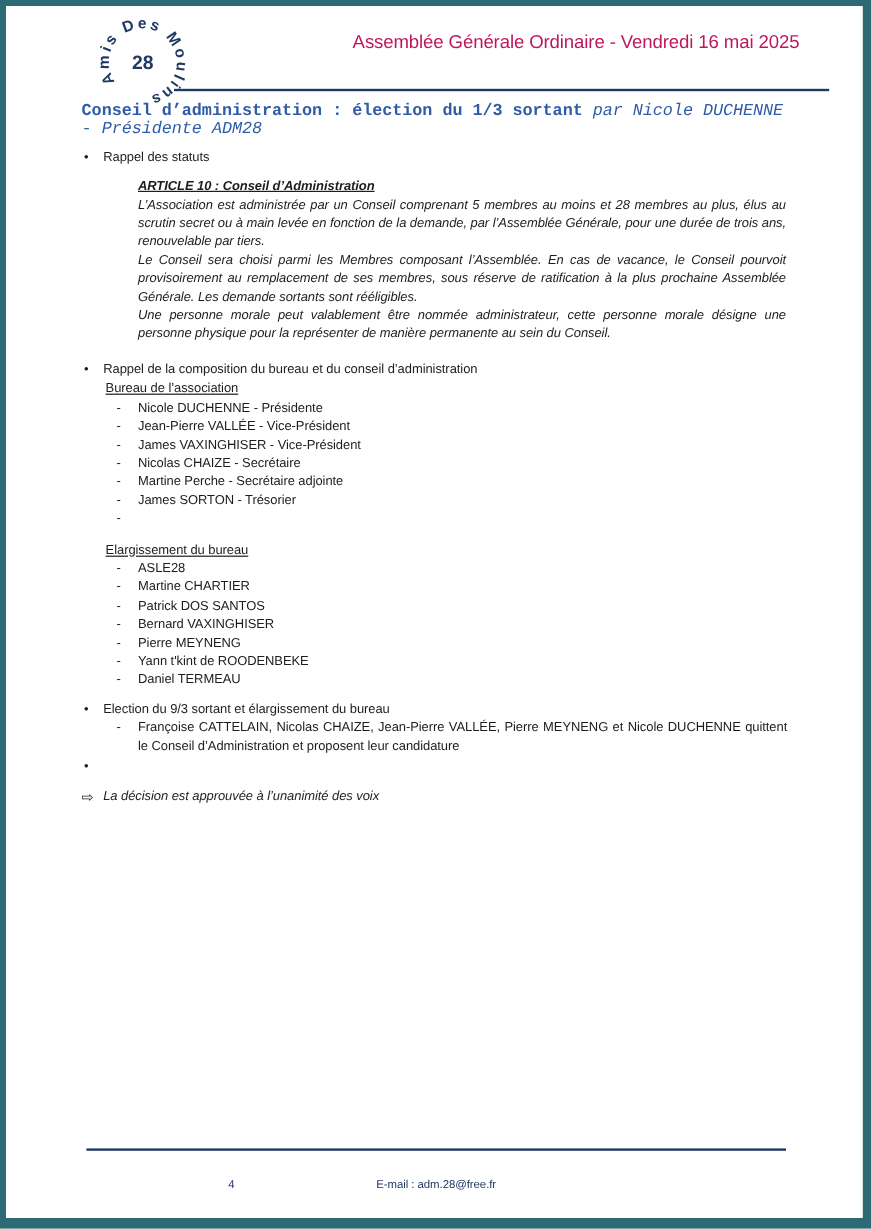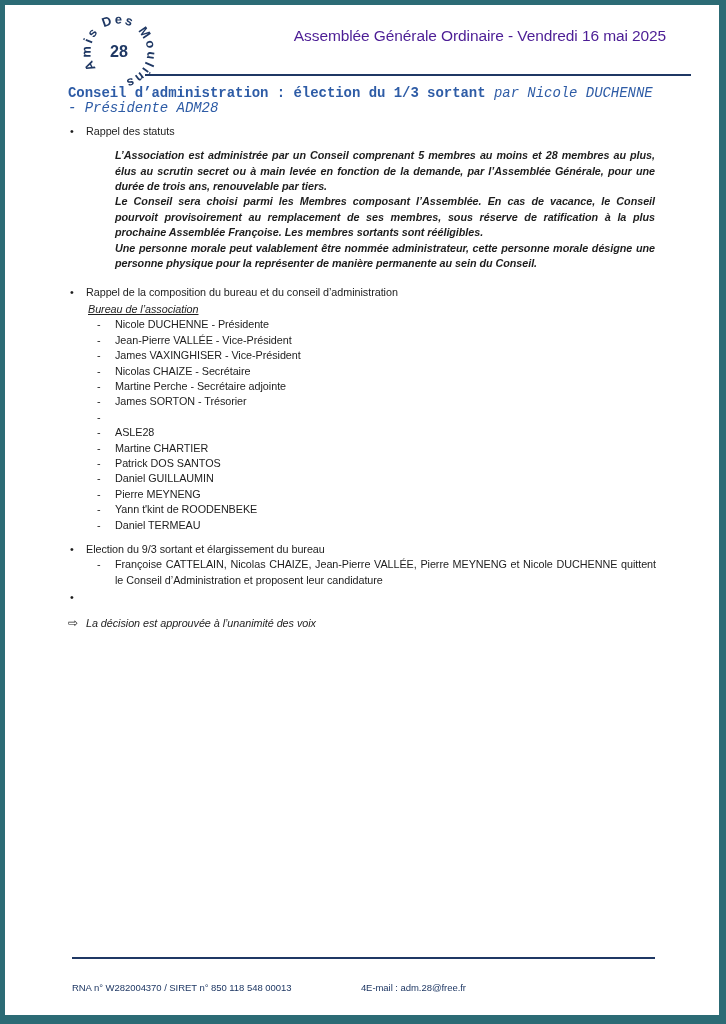--- a/index.html
+++ b/index.html
@@ -13,21 +13,21 @@
     border-color:#2C6B75;
     border-width:5px 7px 9px 5px;
     font-family:"Liberation Sans", sans-serif;
     color:#1d1d1d;
     overflow:hidden;
   }
   
   .logo{position:absolute;left:62px;top:4px;}
   .doc-title{
     position:absolute;left:250px;top:22px;width:450px;
-    text-align:center;font-size:15.5px;color:#4c1d95;
+    text-align:center;font-size:15.5px;color:#be185d;
     letter-spacing:-0.1px;white-space:nowrap;
   }
   .header-rule{
     position:absolute;left:140px;top:69px;width:546px;height:2px;
     background:#1F3864;border:none;margin:0;
   }
   
   .content{
     position:absolute;left:63px;top:81px;width:588px;
     font-size:10.8px;line-height:15.4px;letter-spacing:-0.05px;
@@ -36,24 +36,24 @@
   .section-heading .h-italic{font-style:italic;font-weight:normal;}
   .bullet-row{display:flex;}
   .bullet-row .marker{width:18px;flex:none;padding-left:2px;}
   .dash-row{display:flex;margin-left:29px;}
   .dash-row .marker{width:18px;flex:none;}
   .article{
     margin:9px 0 0 47px;width:540px;
     font-style:italic;text-align:justify;
   }
   .article .article-title{font-weight:bold;text-decoration:underline;text-align:left;}
-  .article p{margin:0;font-weight:bold;}
+  .article p{margin:0;}
   .sub-title{margin-left:20px;text-decoration:underline;}
   .mt7{margin-top:7px;} .mt9{margin-top:9px;} .mt10{margin-top:10px;}
-  .mt11{margin-top:11px;} .mt14{margin-top:14px;} .mt2{margin-top:2px;} .mt1{margin-top:1px;font-style:italic;}
+  .mt11{margin-top:11px;} .mt14{margin-top:14px;} .mt2{margin-top:2px;} .mt1{margin-top:1px;}
   .justify-text{text-align:justify;}
   .decision-row{display:flex;font-style:italic;}
   .decision-row .marker{width:18px;flex:none;font-style:normal;font-size:12px;}
   
   .footer-rule{
     position:absolute;left:67px;bottom:56px;width:583px;height:2px;
     background:#1F3864;border:none;margin:0;
   }
   .footer-row{
     position:absolute;left:67px;right:64px;bottom:22px;
@@ -86,22 +86,23 @@
     <div class="section-heading">
       <span>Conseil d’administration : élection du 1/3 sortant</span><span class="h-italic"> par Nicole DUCHENNE - Présidente ADM28</span>
     </div>
 
     <div class="bullet-row mt7">
       <span class="marker">•</span>
       <span>Rappel des statuts</span>
     </div>
 
     <div class="article">
+      <div class="article-title">ARTICLE 10 : Conseil d’Administration</div>
       <p>L’Association est administrée par un Conseil comprenant 5 membres au moins et 28 membres au plus, élus au scrutin secret ou à main levée en fonction de la demande, par l’Assemblée Générale, pour une durée de trois ans, renouvelable par tiers.</p>
-      <p>Le Conseil sera choisi parmi les Membres composant l’Assemblée. En cas de vacance, le Conseil pourvoit provisoirement au remplacement de ses membres, sous réserve de ratification à la plus prochaine Assemblée Françoise. Les membres sortants sont rééligibles.</p>
+      <p>Le Conseil sera choisi parmi les Membres composant l’Assemblée. En cas de vacance, le Conseil pourvoit provisoirement au remplacement de ses membres, sous réserve de ratification à la plus prochaine Assemblée Générale. Les demande sortants sont rééligibles.</p>
       <p>Une personne morale peut valablement être nommée administrateur, cette personne morale désigne une personne physique pour la représenter de manière permanente au sein du Conseil.</p>
     </div>
 
     <div class="bullet-row mt14">
       <span class="marker">•</span>
       <span>Rappel de la composition du bureau et du conseil d’administration</span>
     </div>
 
     <div class="sub-title mt1">Bureau de l’association</div>
 
@@ -135,41 +136,42 @@
         <div class="dash-row">
           <span class="marker">-</span>
           <span>James SORTON - Trésorier</span>
         </div>
 
         <div class="dash-row">
           <span class="marker">-</span>
         </div>
       </div>
 
+    <div class="sub-title mt11">Elargissement du bureau</div>
 
     <div>
 
         <div class="dash-row">
           <span class="marker">-</span>
           <span>ASLE28</span>
         </div>
 
         <div class="dash-row">
           <span class="marker">-</span>
           <span>Martine CHARTIER</span>
         </div>
 
         <div class="dash-row">
           <span class="marker">-</span>
           <span>Patrick DOS SANTOS</span>
         </div>
 
         <div class="dash-row">
           <span class="marker">-</span>
-          <span>Daniel GUILLAUMIN</span>
+          <span>Bernard VAXINGHISER</span>
         </div>
 
         <div class="dash-row">
           <span class="marker">-</span>
           <span>Pierre MEYNENG</span>
         </div>
 
         <div class="dash-row">
           <span class="marker">-</span>
           <span>Yann t'kint de ROODENBEKE</span>
@@ -197,18 +199,17 @@
 
     <div class="decision-row mt10">
       <span class="marker">⇨</span>
       <span>La décision est approuvée à l’unanimité des voix</span>
     </div>
 
   </div>
 
   <div class="footer-rule"></div>
   <div class="footer-row">
-    <span>RNA n° W282004370 / SIRET n°  850 118 548 00013</span>
     <span class="f-center">4</span>
     <span class="f-right">E-mail : adm.28@free.fr</span>
   </div>
 
 </div>
 
 </body></html>

